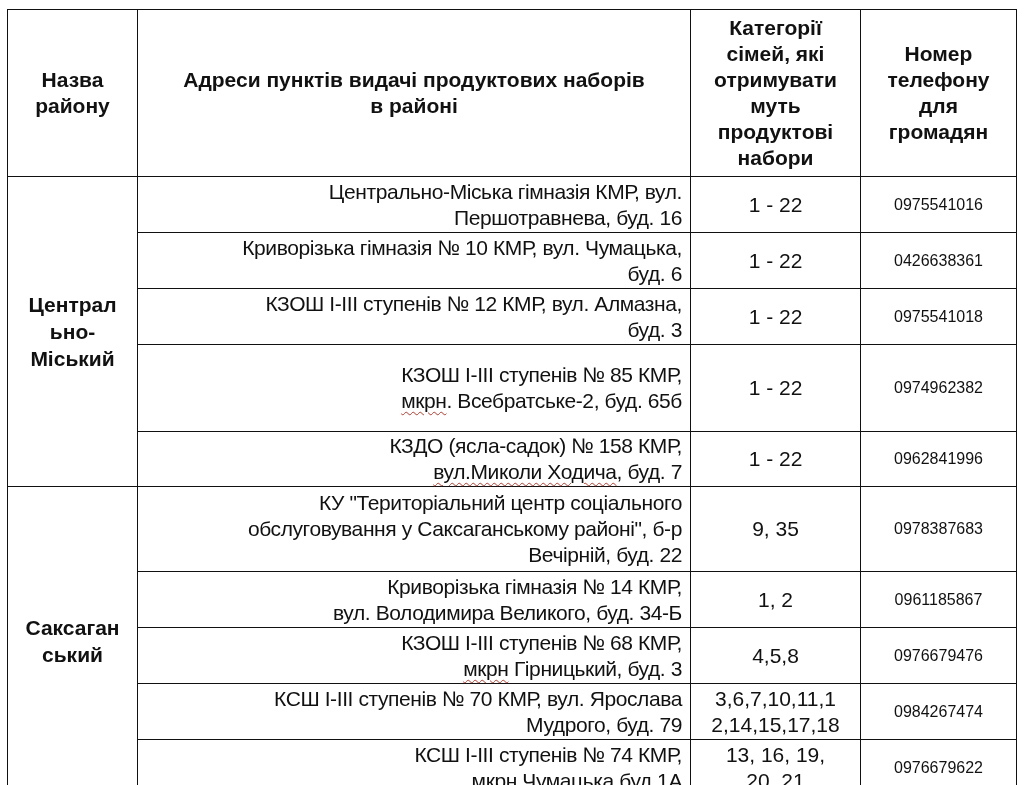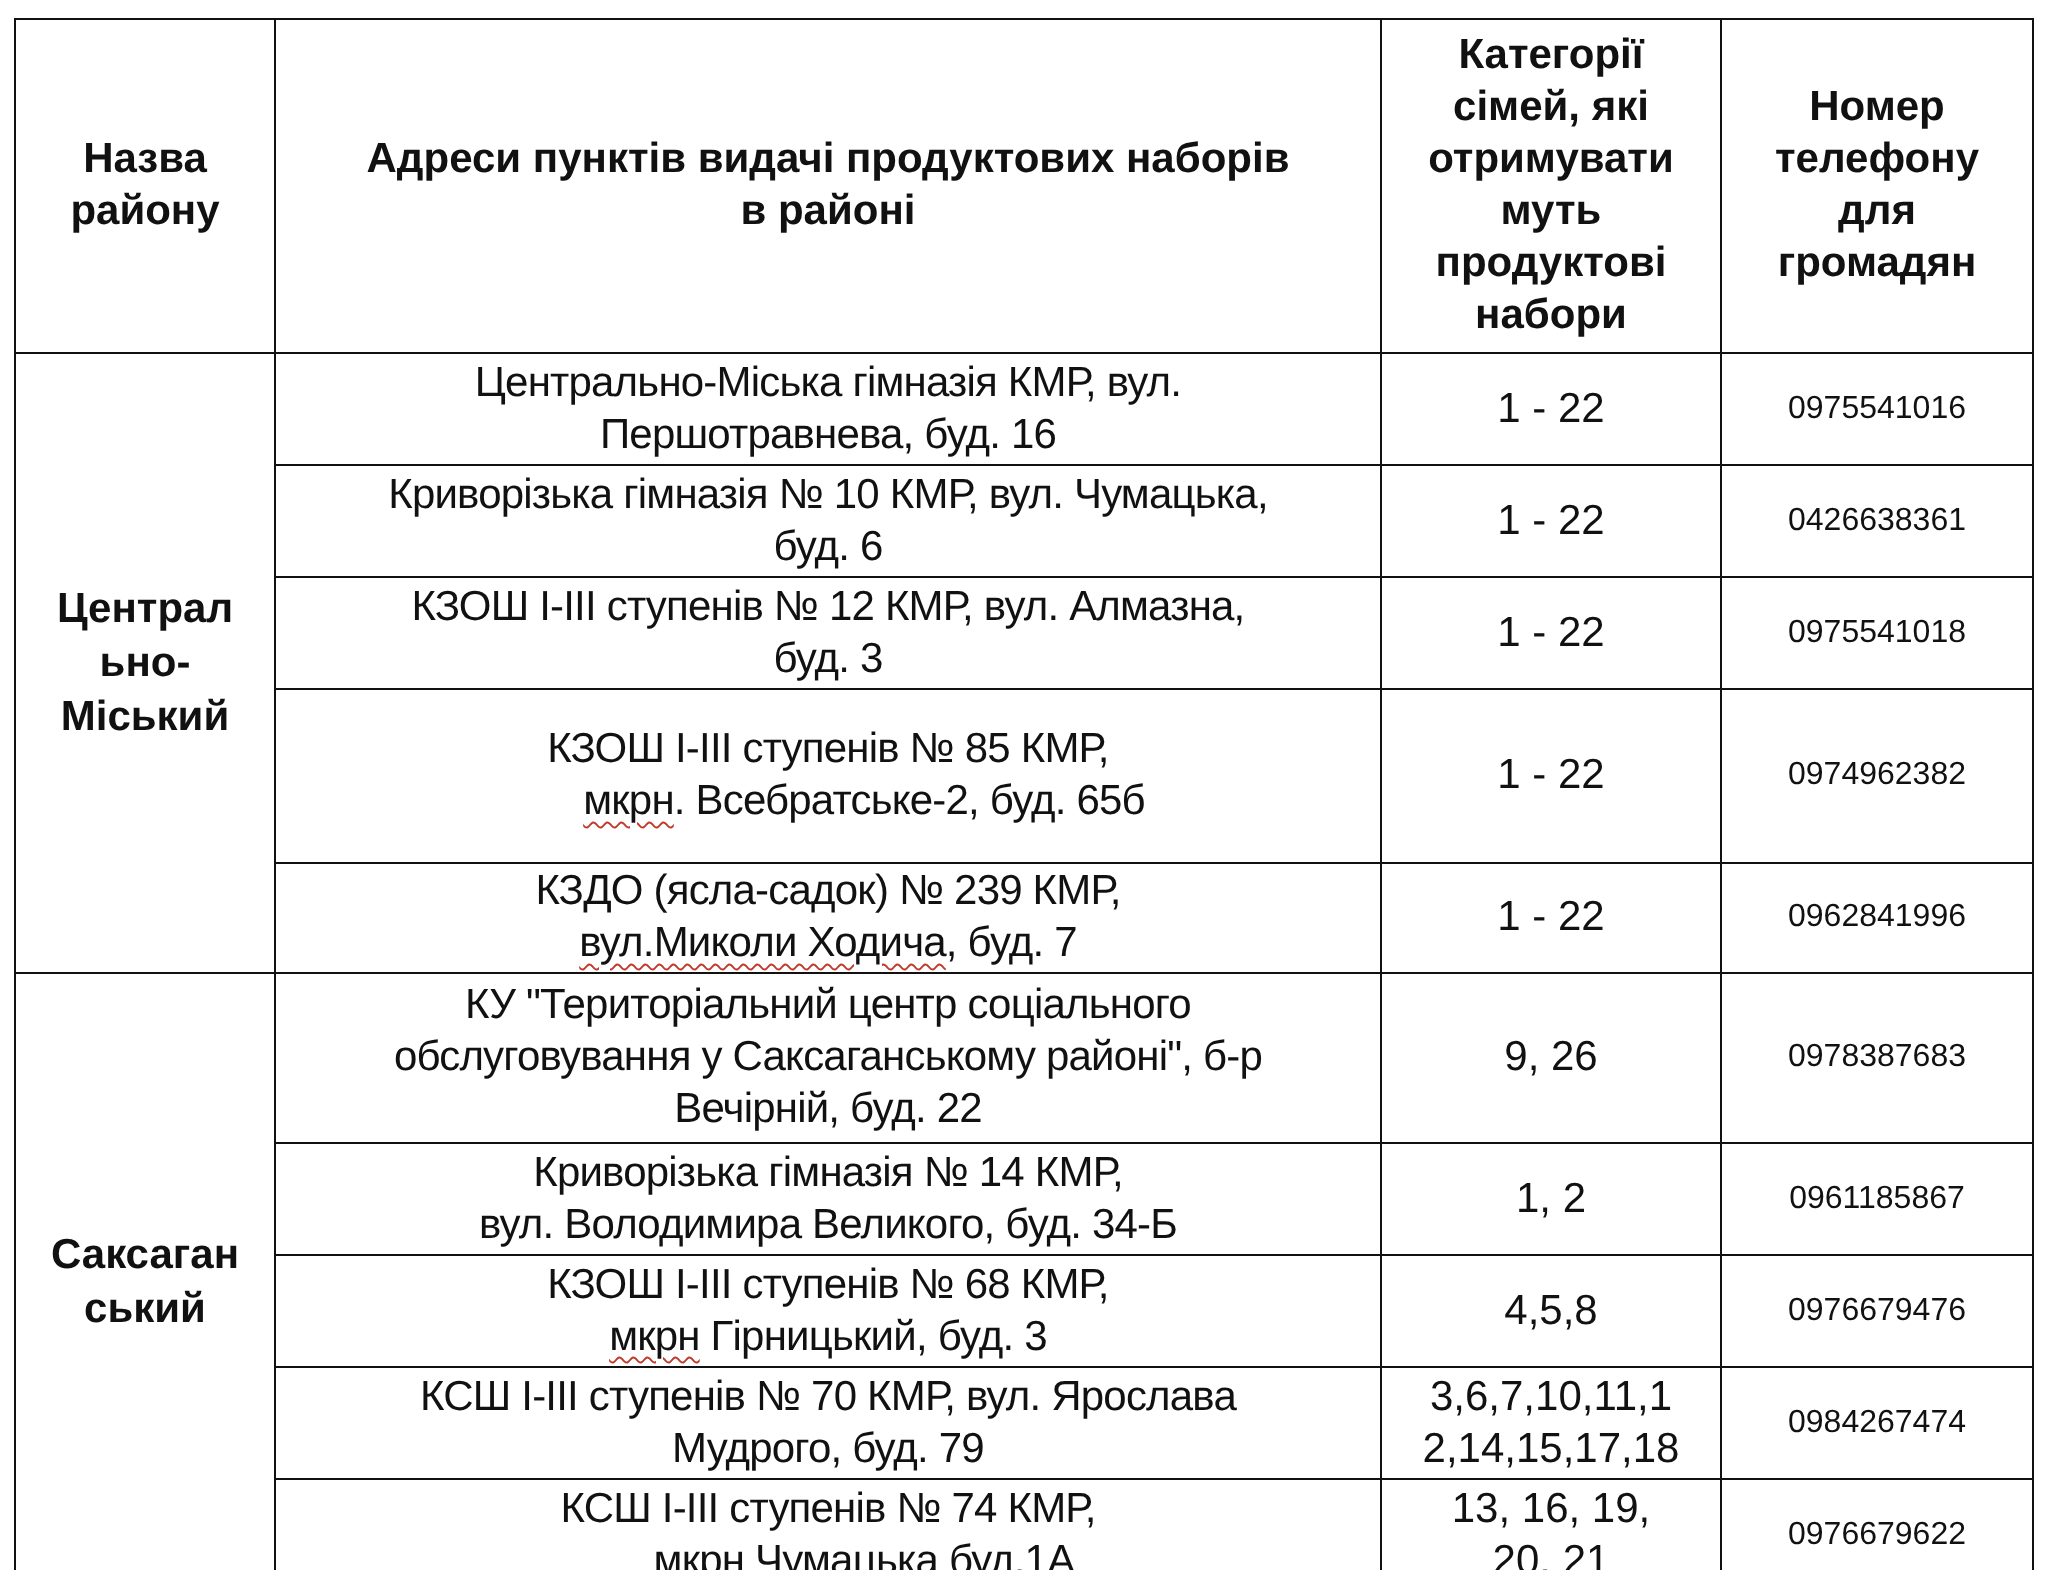--- a/index.html
+++ b/index.html
@@ -9,21 +9,21 @@
     border-collapse: collapse; table-layout: fixed;
     width: 1009px;
   }
   table.sheet td, table.sheet th {
     border: 1.3px solid #111;
     padding: 0 8px;
     vertical-align: middle;
   }
   th { font-weight: bold; font-size: 21px; line-height: 26px; }
   td.district { font-weight: bold; font-size: 21px; line-height: 27px; text-align: center; padding: 0 4px; }
-  td.addr { font-family: "Liberation Sans Narrow", "Liberation Sans", sans-serif; font-size: 21px; line-height: 26px; text-align: center; padding-left: 10px; letter-spacing: -0.4px; }
+  td.addr { font-family: "Liberation Sans Narrow", "Liberation Sans", sans-serif; font-size: 21px; line-height: 26px; text-align: right; padding-left: 10px; letter-spacing: -0.4px; }
   td.cat { font-size: 21px; line-height: 26px; text-align: center; }
   td.phone { font-size: 16px; line-height: 26px; text-align: center; }
   .line { display: block; white-space: nowrap; }
   .squig { text-decoration: underline wavy #c0392b; text-decoration-thickness: 1px; text-underline-offset: 3px; }
   .indent { padding-left: 6px; margin-left: 30px; }
 </style>
 </head>
 <body>
 
 <table class="sheet">
@@ -91,38 +91,38 @@
   <tr style="height:87px">
     <td class="addr">
       <span class="line">КЗОШ І-ІІІ ступенів № 85 КМР,</span>
       <span class="line indent"><span class="squig">мкрн</span><span>. Всебратське-2, буд. 65б</span></span>
     </td>
     <td class="cat"><span>1 - 22</span></td>
     <td class="phone"><span>0974962382</span></td>
   </tr>
   <tr style="height:55px">
     <td class="addr">
-      <span class="line">КЗДО (ясла-садок) № 239 КМР,</span>
+      <span class="line">КЗДО (ясла-садок) № 158 КМР,</span>
       <span class="line"><span class="squig">вул.Миколи Ходича</span><span>, буд. 7</span></span>
     </td>
     <td class="cat"><span>1 - 22</span></td>
     <td class="phone"><span>0962841996</span></td>
   </tr>
 
   <tr style="height:85px">
     <td class="district" rowspan="5">
       <span class="line">Саксаган</span>
       <span class="line">ський</span>
     </td>
     <td class="addr">
       <span class="line">КУ "Територіальний центр соціального</span>
       <span class="line">обслуговування у Саксаганському районі", б-р</span>
       <span class="line">Вечірній, буд. 22</span>
     </td>
-    <td class="cat"><span>9, 26</span></td>
+    <td class="cat"><span>9, 35</span></td>
     <td class="phone"><span>0978387683</span></td>
   </tr>
   <tr style="height:56px">
     <td class="addr">
       <span class="line">Криворізька гімназія № 14 КМР,</span>
       <span class="line">вул. Володимира Великого, буд. 34-Б</span>
     </td>
     <td class="cat"><span>1, 2</span></td>
     <td class="phone"><span>0961185867</span></td>
   </tr>

